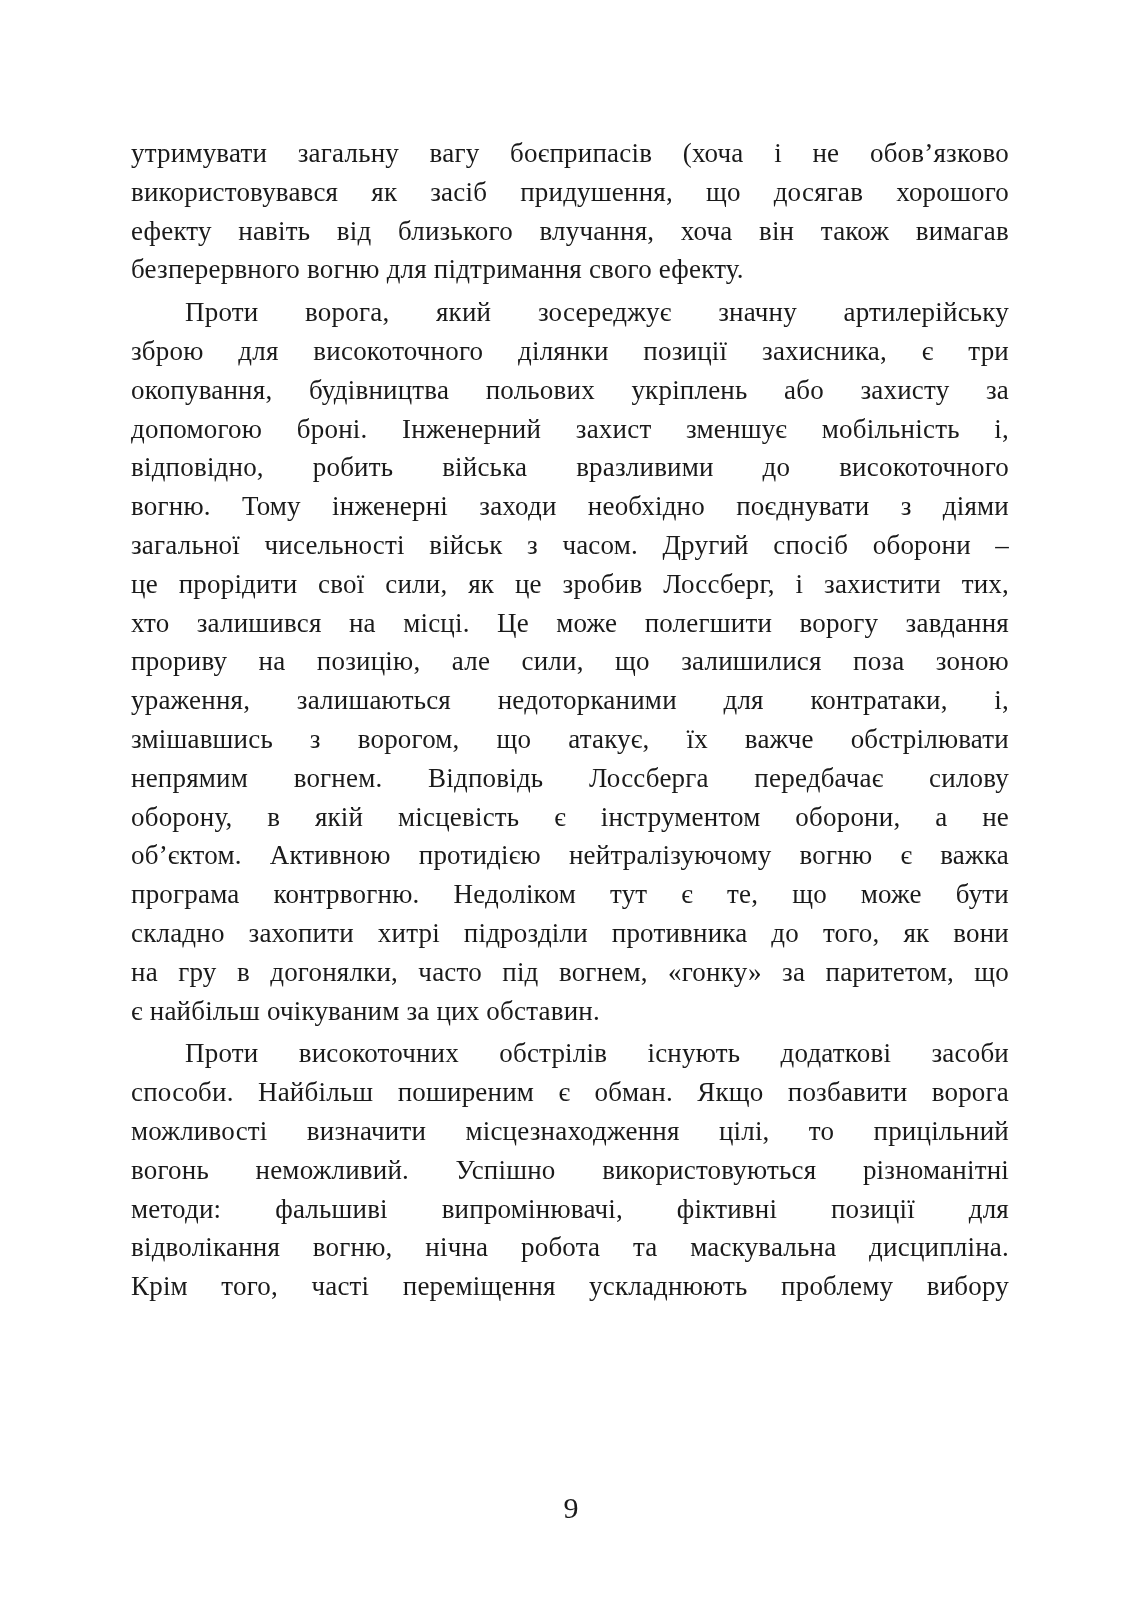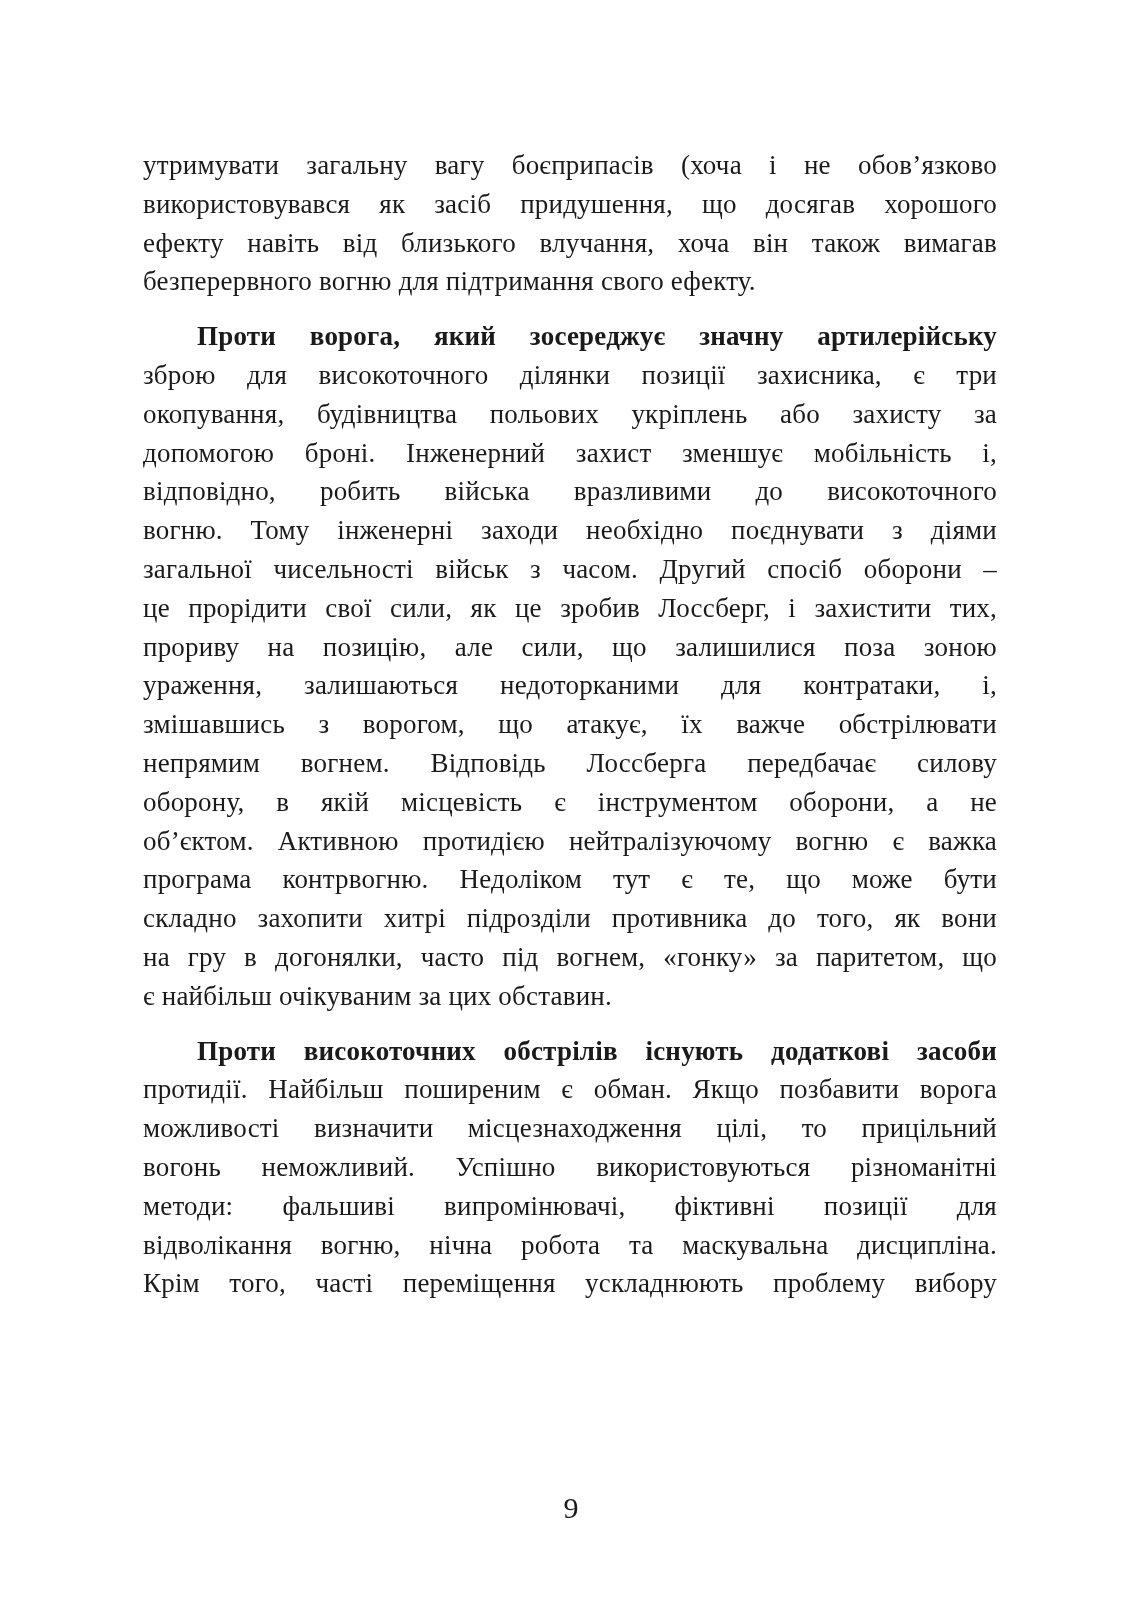--- a/index.html
+++ b/index.html
@@ -16,37 +16,36 @@
     color: #1a1a1a;
     overflow: hidden;
   }
   .text-block {
     position: absolute;
     left: 127px;
     top: 130px;
     width: 886px;
   }
   .paragraph {
-    margin: 16px;
+    margin: 4px;
     padding: 0;
   }
   .line {
     font-size: 27px;
     line-height: 38.8px;
     height: 38.8px;
     overflow: hidden;
     text-align: justify;
     text-align-last: justify;
     -moz-text-align-last: justify;
     white-space: normal;
     letter-spacing: 0.2px;
   }
   .line.indent {
     padding-left: 54px;
-    font-weight: bold;
   }
   .line.para-end {
     text-align-last: left;
     -moz-text-align-last: left;
   }
   .page-footer {
     position: absolute;
     left: 0;
     top: 1490px;
     width: 100%;
@@ -72,34 +71,35 @@
       </div>
       <div class="paragraph">
         <div class="line indent">Проти ворога, який зосереджує значну артилерійську</div>
         <div class="line">зброю для високоточного ділянки позиції захисника, є три</div>
         <div class="line">окопування, будівництва польових укріплень або захисту за</div>
         <div class="line">допомогою броні. Інженерний захист зменшує мобільність і,</div>
         <div class="line">відповідно, робить війська вразливими до високоточного</div>
         <div class="line">вогню. Тому інженерні заходи необхідно поєднувати з діями</div>
         <div class="line">загальної чисельності військ з часом. Другий спосіб оборони –</div>
         <div class="line">це прорідити свої сили, як це зробив Лоссберг, і захистити тих,</div>
+        <div class="line">хто залишився на місці. Це може полегшити ворогу завдання</div>
         <div class="line">прориву на позицію, але сили, що залишилися поза зоною</div>
         <div class="line">ураження, залишаються недоторканими для контратаки, і,</div>
         <div class="line">змішавшись з ворогом, що атакує, їх важче обстрілювати</div>
         <div class="line">непрямим вогнем. Відповідь Лоссберга передбачає силову</div>
         <div class="line">оборону, в якій місцевість є інструментом оборони, а не</div>
         <div class="line">об’єктом. Активною протидією нейтралізуючому вогню є важка</div>
         <div class="line">програма контрвогню. Недоліком тут є те, що може бути</div>
         <div class="line">складно захопити хитрі підрозділи противника до того, як вони</div>
         <div class="line">на гру в догонялки, часто під вогнем, «гонку» за паритетом, що</div>
         <div class="line para-end">є найбільш очікуваним за цих обставин.</div>
       </div>
       <div class="paragraph">
         <div class="line indent">Проти високоточних обстрілів існують додаткові засоби</div>
-        <div class="line">протидії. Найбільш поширеним є обман. Якщо позбавити ворога</div>
+        <div class="line">способи. Найбільш поширеним є обман. Якщо позбавити ворога</div>
         <div class="line">можливості визначити місцезнаходження цілі, то прицільний</div>
         <div class="line">вогонь неможливий. Успішно використовуються різноманітні</div>
         <div class="line">методи: фальшиві випромінювачі, фіктивні позиції для</div>
         <div class="line">відволікання вогню, нічна робота та маскувальна дисципліна.</div>
         <div class="line">Крім того, часті переміщення ускладнюють проблему вибору</div>
       </div>
     </div>
   <div class="page-footer">
     <span class="page-number">9</span>
   </div>

